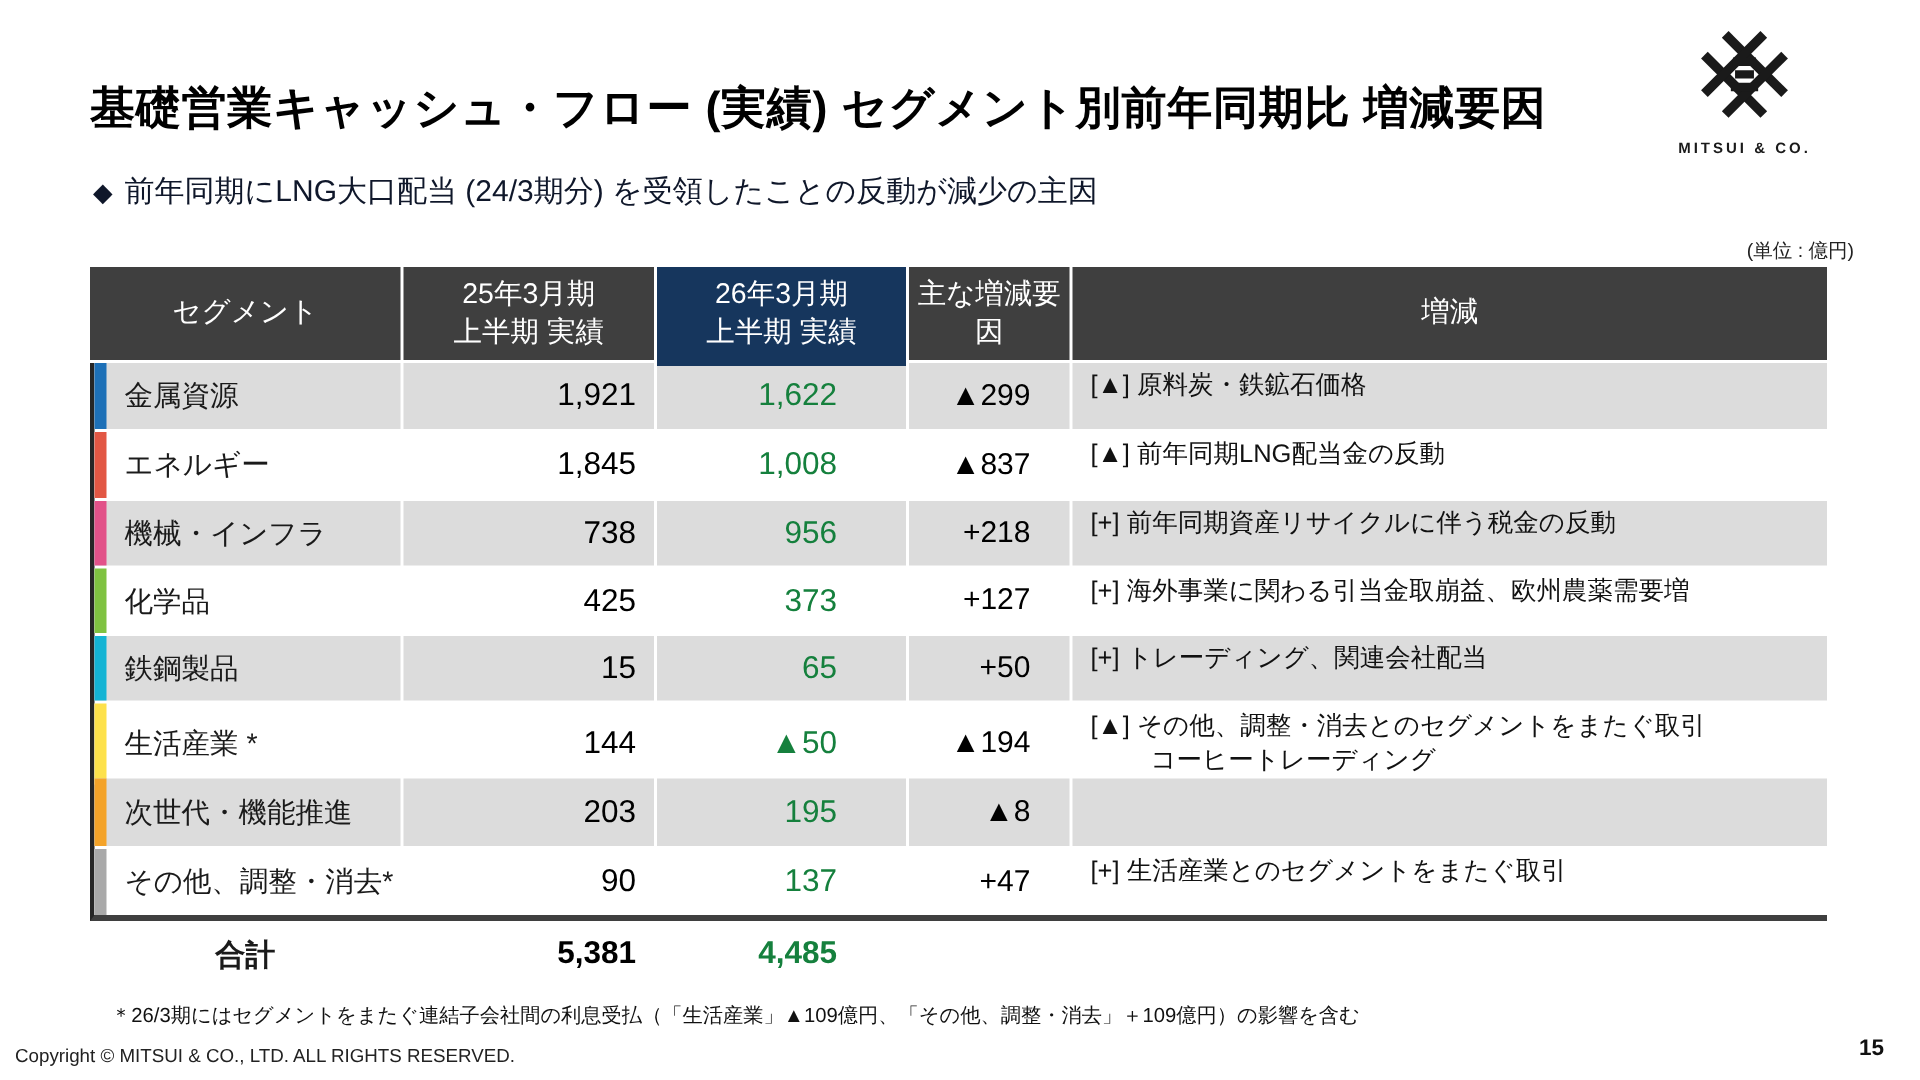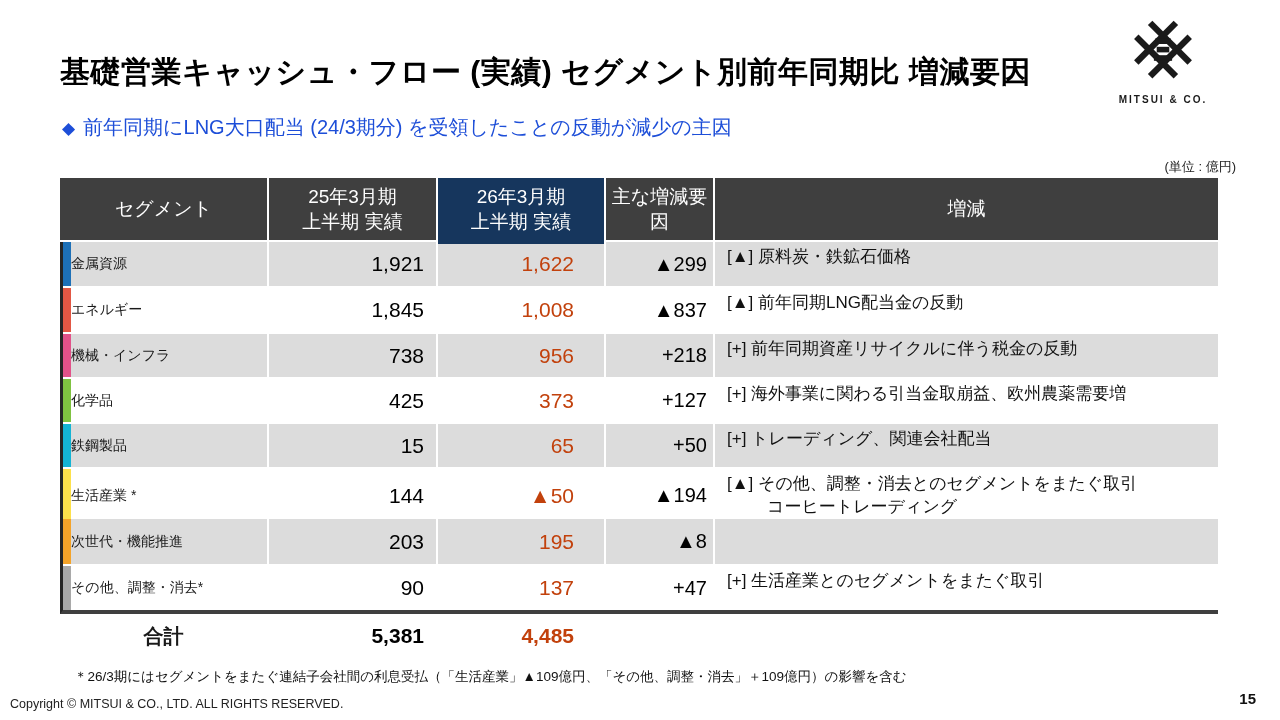--- a/index.html
+++ b/index.html
@@ -4,21 +4,21 @@
 <style>
   * { margin:0; padding:0; box-sizing:border-box; }
   html,body { background:#fff; }
   .slide {
     position:relative; width:1280px; height:720px; background:#ffffff;
     font-family:"Liberation Sans","DejaVu Sans",sans-serif; color:#1a1a1a; overflow:hidden;
   }
 
   
   .title { position:absolute; left:60px; top:52px; font-size:30px; font-weight:800; letter-spacing:0.5px; color:#000; }
-  .subtitle { position:absolute; left:62px; top:114px; font-size:20px; color:#1d4ed8; }
+  .subtitle { position:absolute; left:62px; top:114px; font-size:20px; color:#0f172a; }
   .subtitle .bullet { font-size:17px; margin-right:8px; }
   .unit { position:absolute; right:44px; top:158px; font-size:13px; color:#222; }
 
   
   .logo { position:absolute; right:52px; top:10px; width:130px; text-align:center; }
   .logo svg { display:block; margin:0 auto; }
   .logo-text { font-size:10px; font-weight:700; letter-spacing:2px; color:#1a1a1a; margin-top:2px; }
 
   
   .tbl { position:absolute; left:60px; top:178px; width:1158px; background:#fff; }
@@ -27,26 +27,26 @@
   .th { background:#3f3f3f; color:#fff; font-size:19px; display:flex; flex-direction:column; align-items:center; justify-content:center; line-height:1.32; text-align:center; }
   .th.navy { background:#16365d; box-shadow:0 4px 0 0 #16365d; position:relative; z-index:2; }
 
   .tbody { border-left:3px solid #262626; border-bottom:4px solid #3f3f3f; margin-top:2px; }
   .tr { display:grid; grid-template-columns:204px 167px 166px 107px 503px; column-gap:2px; }
   .tr + .tr { margin-top:2px; }
   .tr .td { background:#fff; }
   .tr.striped .td { background:#dcdcdc; }
 
   .td { display:flex; align-items:center; }
-  .td.seg { position:relative; padding-left:8px; font-size:14px; color:#1a1a1a; }
+  .td.seg { position:relative; padding-left:20px; font-size:19px; color:#1a1a1a; }
   .td.seg::before { content:""; position:absolute; left:0; top:0; bottom:0; width:8px; background:var(--bar,#999); }
   .td.num { justify-content:flex-end; font-size:21px; color:#000; }
   .td.num.c2 { padding-right:12px; }
-  .td.num.c3 { padding-right:30px; color:#c2410c; }
-  .td.num.c4 { padding-right:6px; font-size:20px; }
+  .td.num.c3 { padding-right:46px; color:#15803d; }
+  .td.num.c4 { padding-right:26px; font-size:20px; }
   .td.factor { flex-direction:column; align-items:flex-start; padding:4px 10px 4px 12px; font-size:17px; line-height:1.35; color:#111; }
   .td.factor .line2 { margin-left:40px; }
 
   .trow { display:grid; grid-template-columns:207px 167px 166px 107px 503px; column-gap:2px; height:44px; }
   .trow .td { background:#fff; }
   .trow .label { justify-content:center; font-size:20px; font-weight:700; }
   .trow .num { font-weight:700; }
   .trow .c4 { font-weight:400; }
 
   

